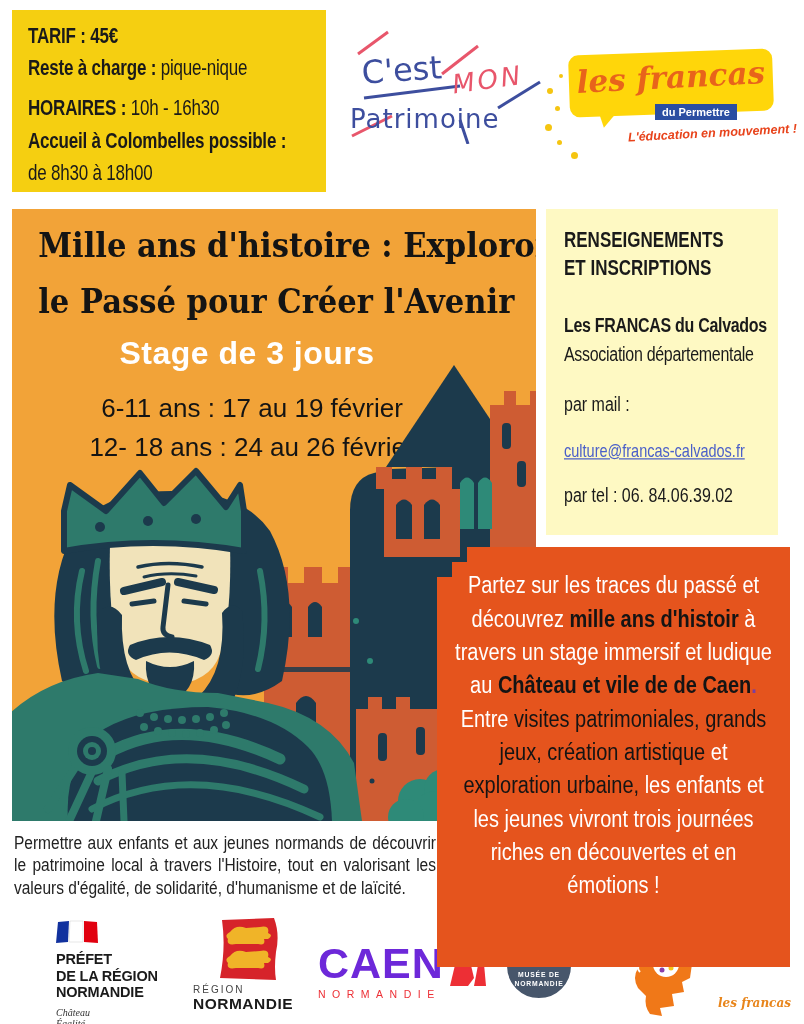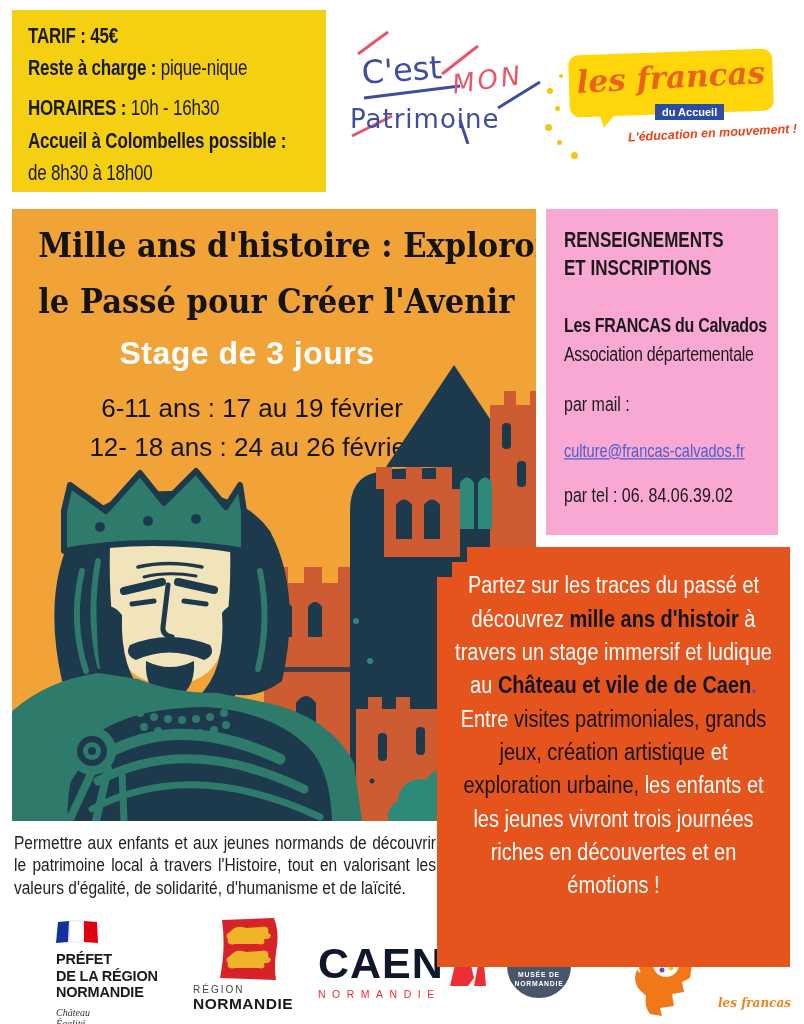--- a/index.html
+++ b/index.html
@@ -28,21 +28,21 @@
   
   .main-panel{left:12px;top:209px;width:524px;height:612px;background:#F2A338;overflow:hidden;}
   .ev-title{position:absolute;left:0;width:524px;text-align:center;font-family:"DejaVu Serif",serif;
             font-weight:bold;font-size:34px;color:#141414;white-space:nowrap;transform:scaleX(0.9);}
   .ev-sub{position:absolute;left:0;top:126px;width:470px;text-align:center;font-weight:bold;font-size:32px;color:#ffffff;letter-spacing:0.5px;}
   .ev-dates{position:absolute;left:0;top:180px;width:480px;text-align:center;font-size:26px;color:#141414;line-height:39px;}
   .dlabel{text-decoration-thickness:2px;text-underline-offset:4px;}
   .illus{position:absolute;left:0;bottom:0;width:524px;height:460px;}
 
   
-  .contact-box{left:546px;top:209px;width:232px;height:326px;background:#f9a8d4;padding:18px 4px 0 18px;box-sizing:border-box;}
+  .contact-box{left:546px;top:209px;width:232px;height:326px;background:#fef9c3;padding:18px 4px 0 18px;box-sizing:border-box;}
   .ct{font-size:17px;line-height:22px;font-weight:bold;width:180px;}
   .corg{font-weight:bold;font-size:16px;margin-top:26px;white-space:nowrap;letter-spacing:-0.3px;}
   .csub{font-size:16px;margin-top:5px;white-space:nowrap;letter-spacing:-0.3px;}
   .cmail{font-size:16px;margin-top:22px;}
   .cemail{font-size:14.5px;margin-top:20px;color:#4A5FC9;text-decoration:underline;white-space:nowrap;display:inline-block;}
   .cphone{font-size:16px;margin-top:18px;white-space:nowrap;}
 
   
   .desc-box{left:437px;top:547px;width:353px;height:420px;background:#E5541D;box-sizing:border-box;padding:22px 11px 0 11px;z-index:5;
             clip-path:polygon(0 30px,15px 30px,15px 15px,30px 15px,30px 0,100% 0,100% 100%,0 100%);}
@@ -57,21 +57,21 @@
 
   
   .prefet{left:56px;top:920px;width:140px;}
   .pf-title{font-weight:bold;font-size:14.5px;line-height:16.5px;color:#1a1a1a;margin-top:3px;letter-spacing:-0.2px;}
   .pf-motto{font-family:"Liberation Serif",serif;font-style:italic;font-size:10px;line-height:11.5px;color:#333;margin-top:6px;}
   .region{left:193px;top:918px;width:112px;text-align:left;}
   .rg-small{font-size:10px;letter-spacing:2px;color:#444;margin-top:2px;}
   .rg-big{font-size:15.5px;font-weight:bold;letter-spacing:0.5px;color:#1a1a1a;}
   .caen{left:318px;top:930px;width:170px;}
   .cn-row{display:flex;align-items:flex-end;}
-  .cn-name{font-size:43px;font-weight:bold;color:#0f172a;letter-spacing:1px;line-height:46px;}
+  .cn-name{font-size:43px;font-weight:bold;color:#6d28d9;letter-spacing:1px;line-height:46px;}
   .cn-sub{font-size:10.5px;letter-spacing:6.5px;color:#ED2F35;margin-top:2px;}
   .mdn{left:505px;top:932px;width:68px;height:68px;background:#47566B;border-radius:50%;border:2px solid #ffffff;box-sizing:border-box;text-align:center;}
   .mdn-mono{margin-top:10px;line-height:24px;}
   .mdn-mono .m{font-family:"DejaVu Serif",serif;font-weight:bold;font-style:italic;font-size:24px;color:#ffffff;}
   .mdn-mono .dn{font-size:21px;font-weight:bold;color:#c4b5fd;letter-spacing:-1px;}
   .mdn-l{font-size:6.8px;letter-spacing:0.8px;color:#ffffff;font-weight:bold;line-height:8.5px;}
   .oeuvres{left:626px;top:922px;width:170px;height:100px;}
   .ov-text{position:absolute;left:74px;top:12px;font-style:italic;font-weight:bold;line-height:19px;white-space:nowrap;}
   .ov1{font-size:15px;color:#E8447A;}
   .ov2{font-size:19px;color:#C73B8E;}
@@ -109,21 +109,21 @@
     <div class="fr-dot" style="left:2px;top:48px;width:6px;height:6px;"></div>
     <div class="fr-dot" style="left:10px;top:66px;width:5px;height:5px;"></div>
     <div class="fr-dot" style="left:0px;top:84px;width:7px;height:7px;"></div>
     <div class="fr-dot" style="left:12px;top:100px;width:5px;height:5px;"></div>
     <div class="fr-dot" style="left:26px;top:112px;width:7px;height:7px;"></div>
     <div class="fr-dot" style="left:14px;top:34px;width:4px;height:4px;"></div>
     <div class="fr-bubble">
       <div class="fr-name">les francas</div>
     </div>
     <div class="fr-bubble-tail"></div>
-    <div class="fr-dept">du Accueil</div>
+    <div class="fr-dept">du Permettre</div>
     <div class="fr-tagline">L'éducation en mouvement !</div>
   </div>
 
   <div class="abs main-panel">
     <div class="ev-title" style="top:16px;">Mille ans d'histoire : Explorons</div>
     <div class="ev-title" style="top:72px;">le Passé pour Créer l'Avenir</div>
     <div class="ev-sub">Stage de 3 jours</div>
     <div class="ev-dates">
       <div><span class="dlabel">6-11 ans :</span><span> 17 au 19 février</span></div>
       <div><span class="dlabel">12- 18 ans :</span><span> 24 au 26 février</span></div>

